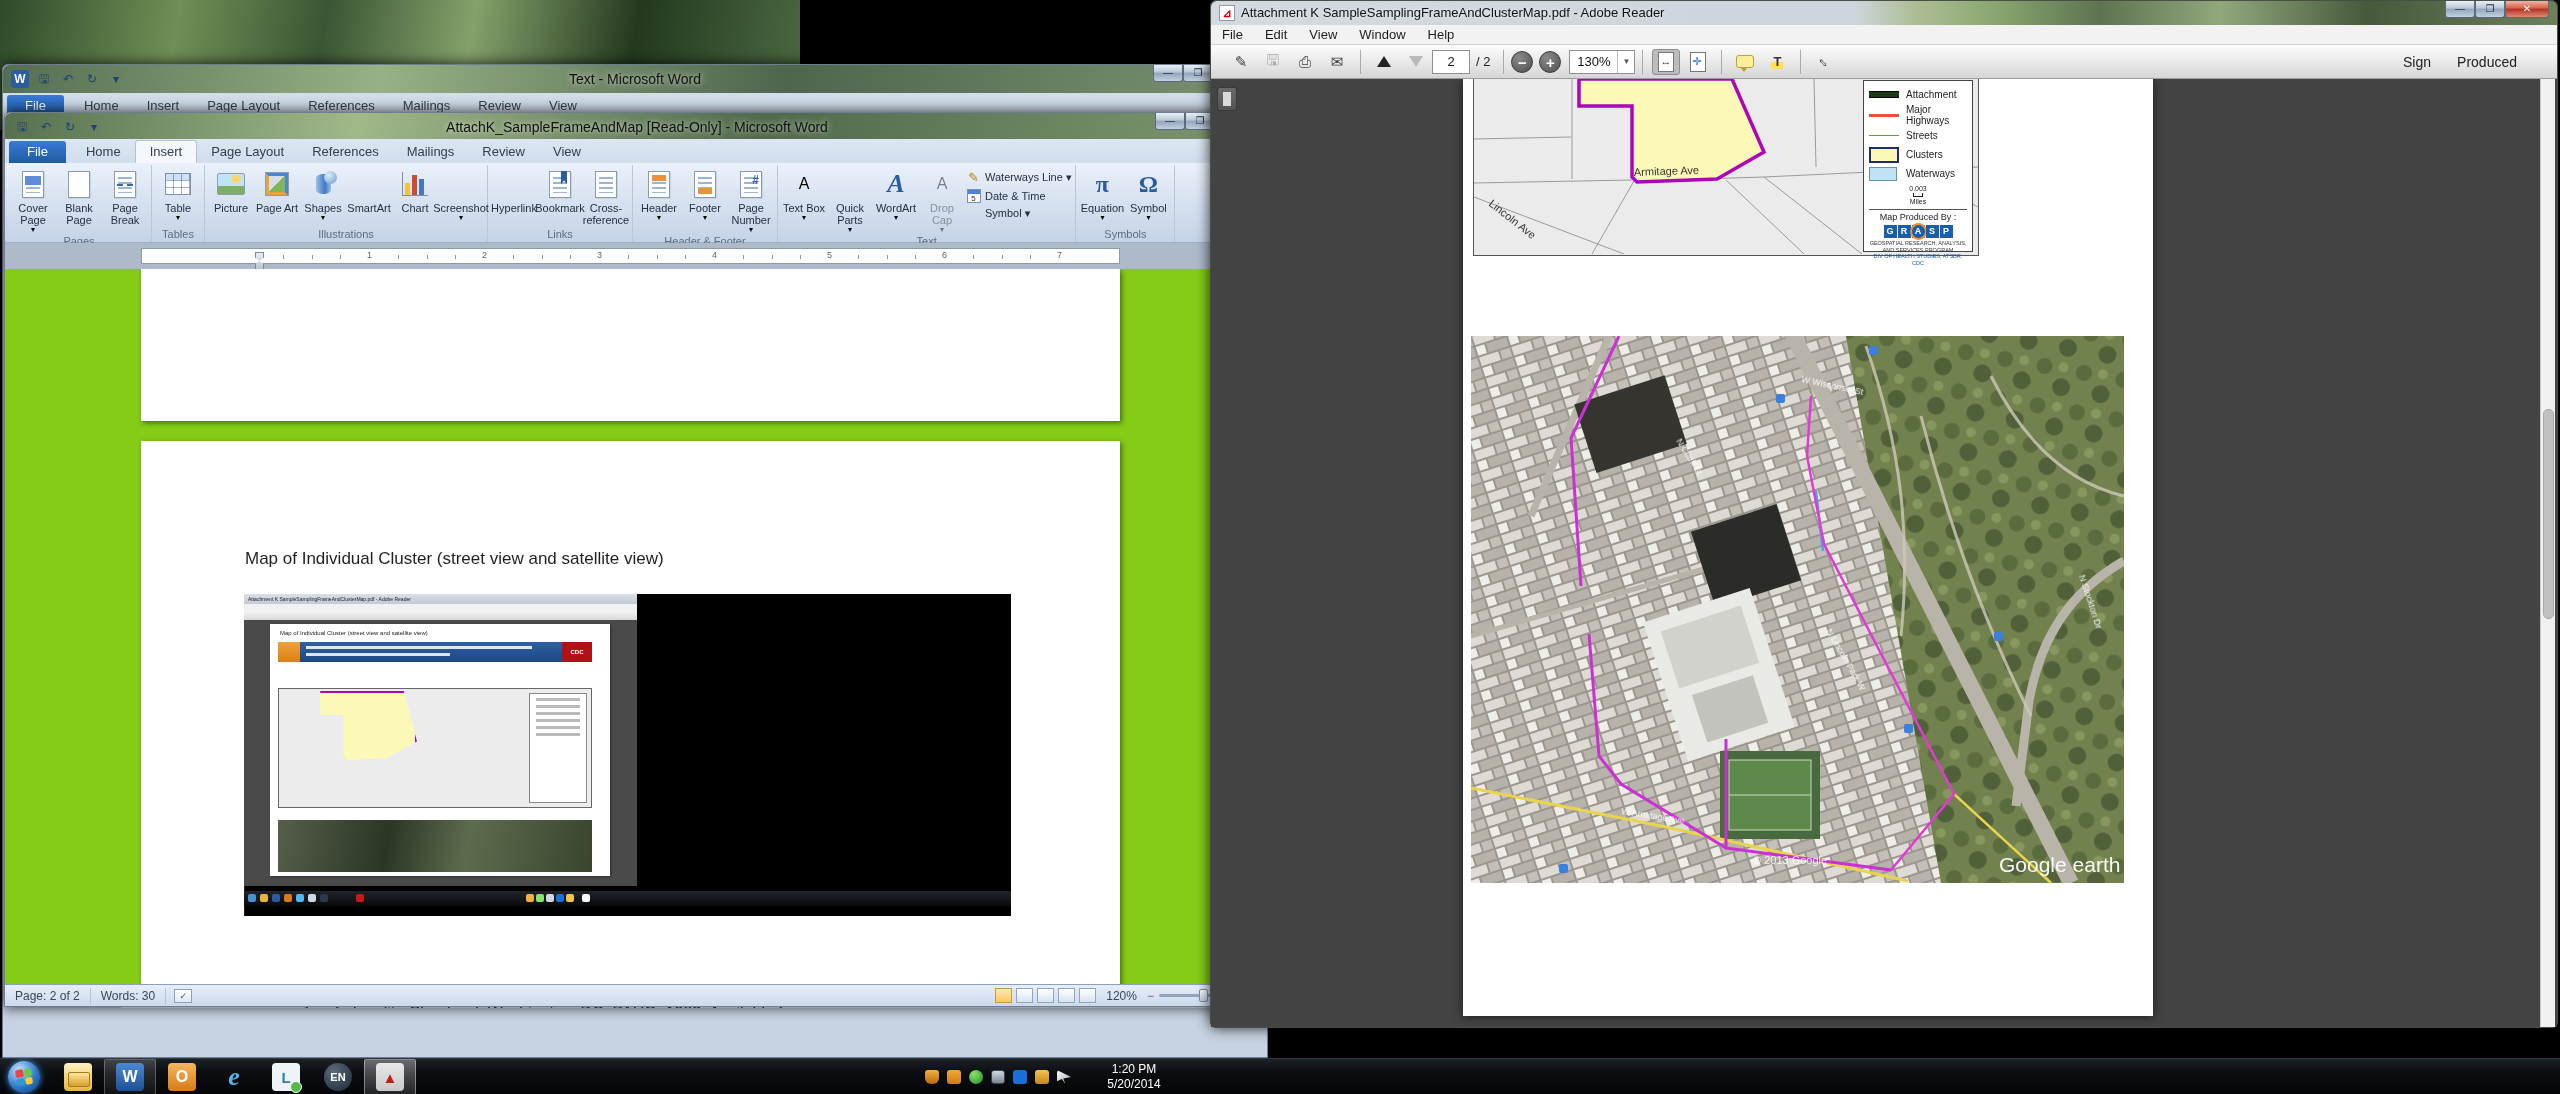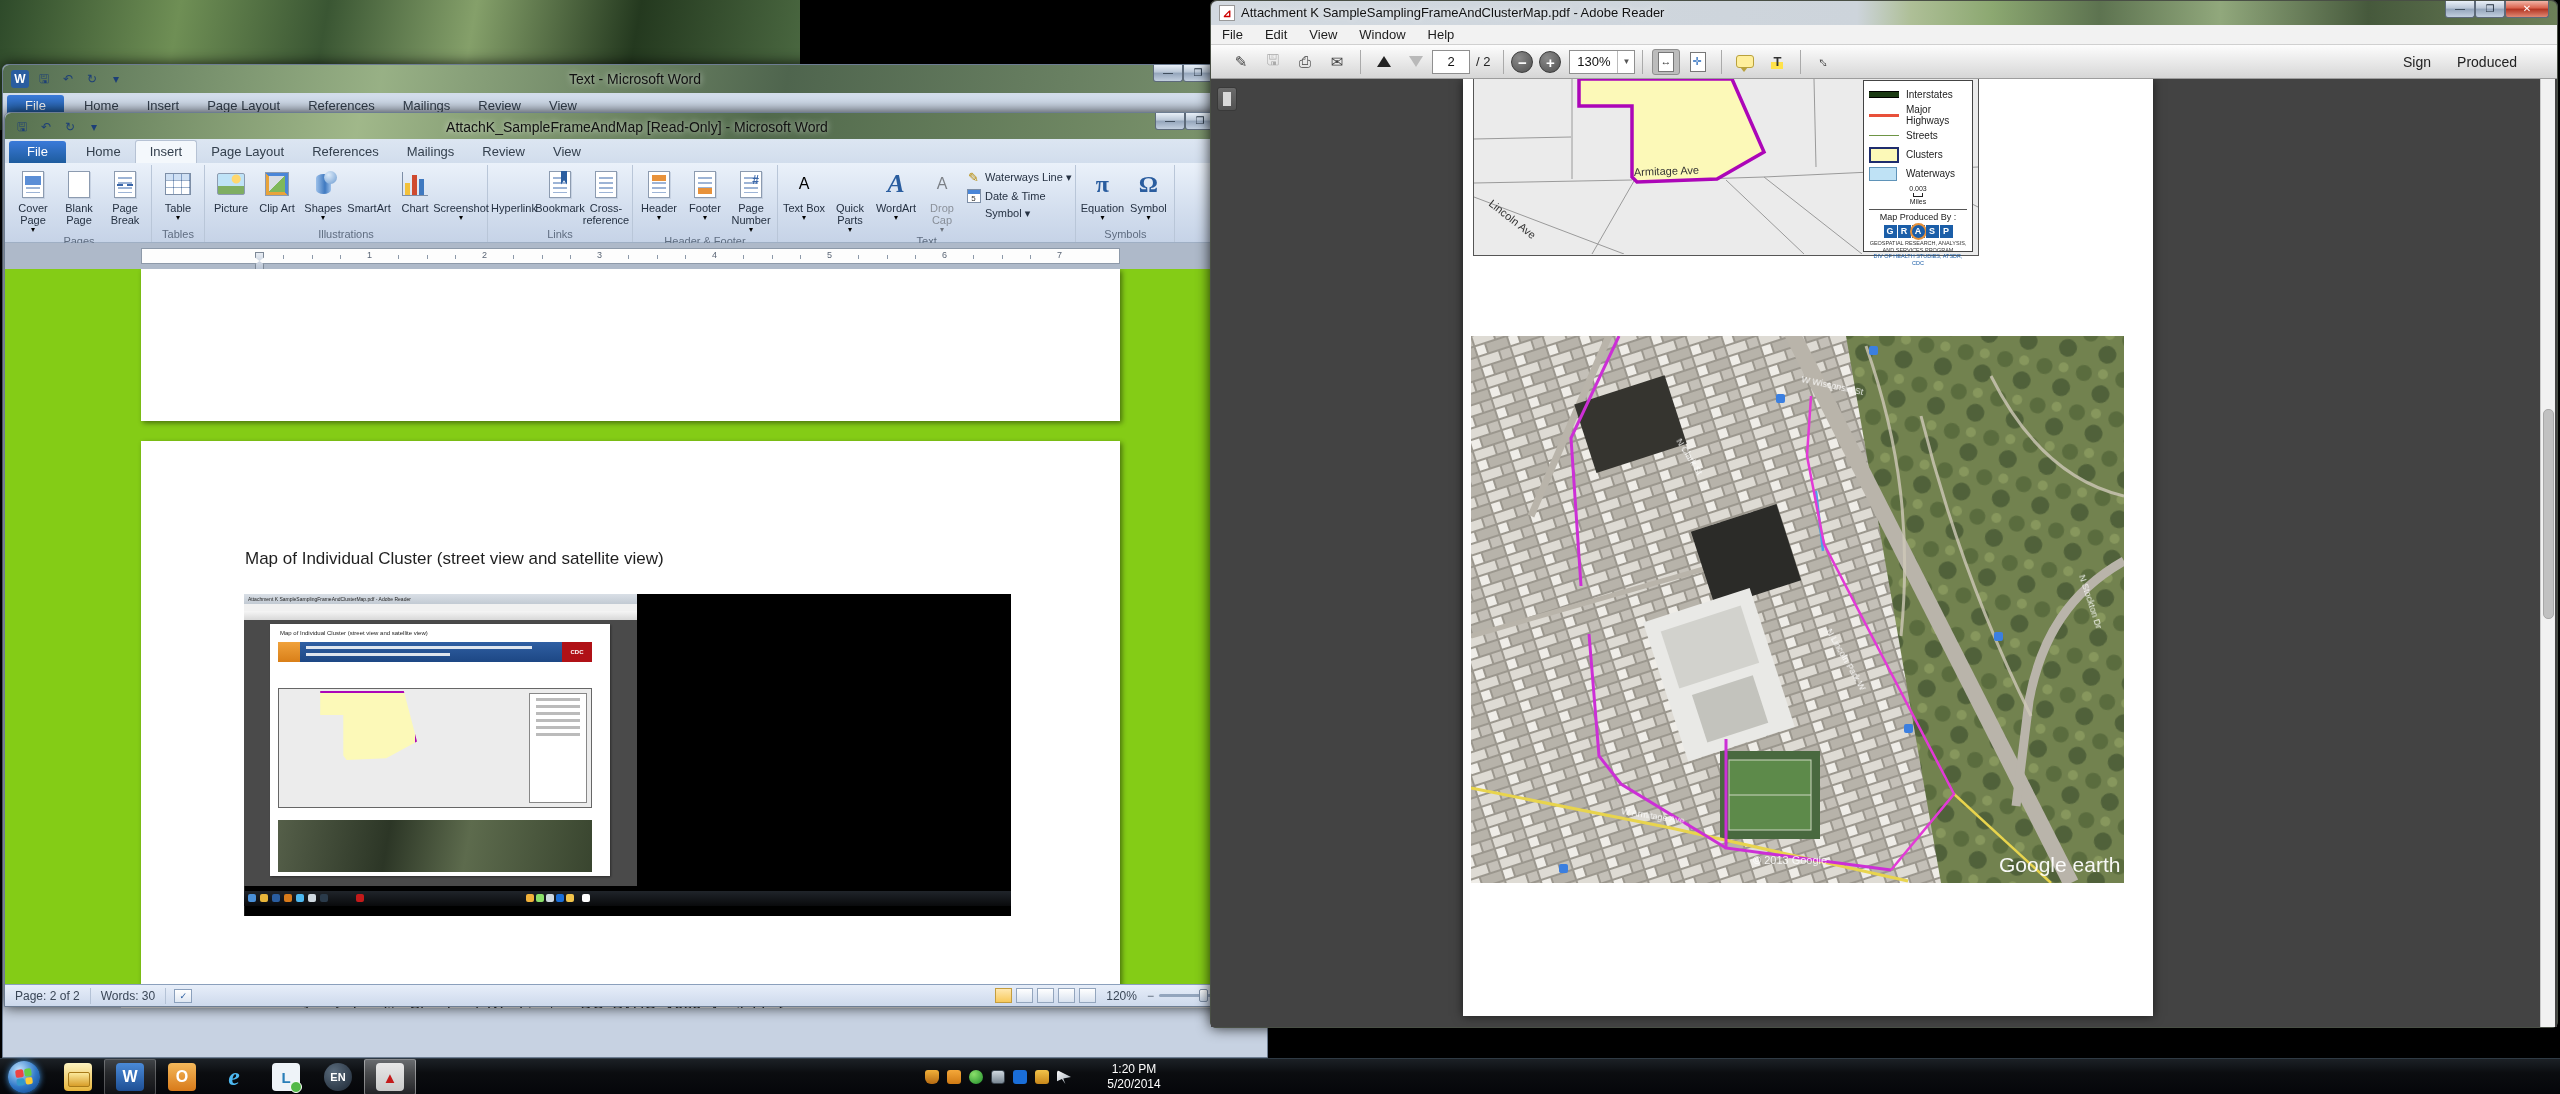--- a/index.html
+++ b/index.html
@@ -364,21 +364,21 @@
             <div class="rbtn i-picture ib-picture">
               <div class="ric">
                 <span class="pic"></span>
               </div>
               <div class="rlabel">Picture</div>
             </div>
             <div class="rbtn i-clip ib-clip-art">
               <div class="ric">
                 <span class="ca"></span>
               </div>
-              <div class="rlabel">Clip Art</div>
+              <div class="rlabel">Page Art</div>
             </div>
             <div class="rbtn i-shapes ib-shapes">
               <div class="ric">
                 <span class="sh1"></span>
                 <span class="sh2"></span>
               </div>
               <div class="rlabel">Shapes</div>
               <div class="arrowdn">▾</div>
             </div>
             <div class="rbtn i-smartart ib-smartart">
@@ -786,21 +786,21 @@
             <path d="M105,0 L105,27 L158,27 L158,98 L163,103 L243,100 L290,73 L258,0 Z" fill="#FCF9B8" stroke="#AC06B8" stroke-width="3.5"></path>
             <text x="160" y="97" font-size="11" fill="#333" transform="rotate(-2 160 97)">Armitage Ave</text>
             <text x="14" y="126" font-size="11" fill="#333" transform="rotate(38 14 126)">Lincoln Ave</text>
           </svg>
         </div>
 
         <div id="legendbox">
           <div id="legend-items">
               <div class="lrow">
                 <span class="lsw interstates"></span>
-                <span>Interstates</span>
+                <span>Attachment</span>
               </div>
               <div class="lrow">
                 <span class="lsw major-highways"></span>
                 <span>Major Highways</span>
               </div>
               <div class="lrow">
                 <span class="lsw streets"></span>
                 <span>Streets</span>
               </div>
               <div class="lrow">

